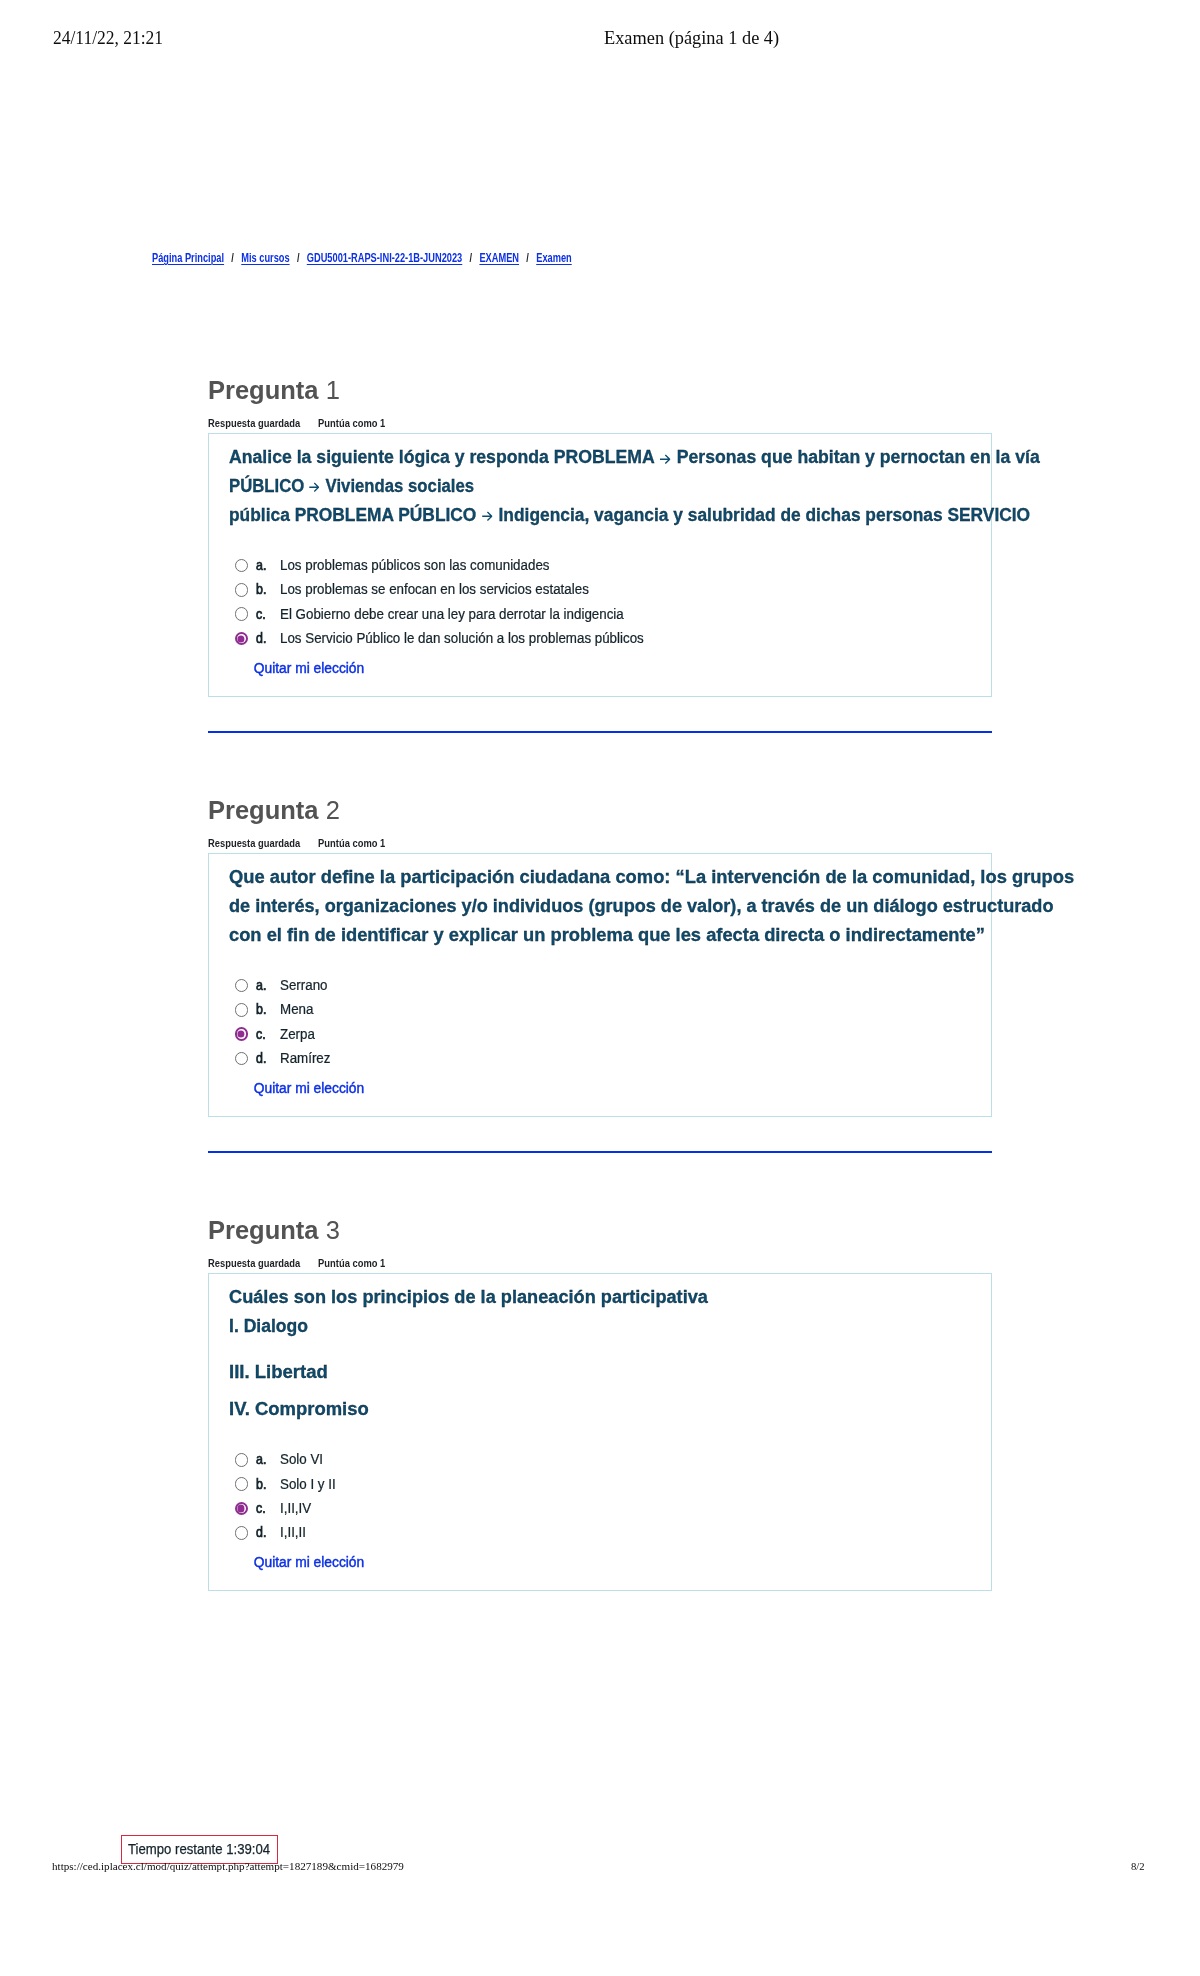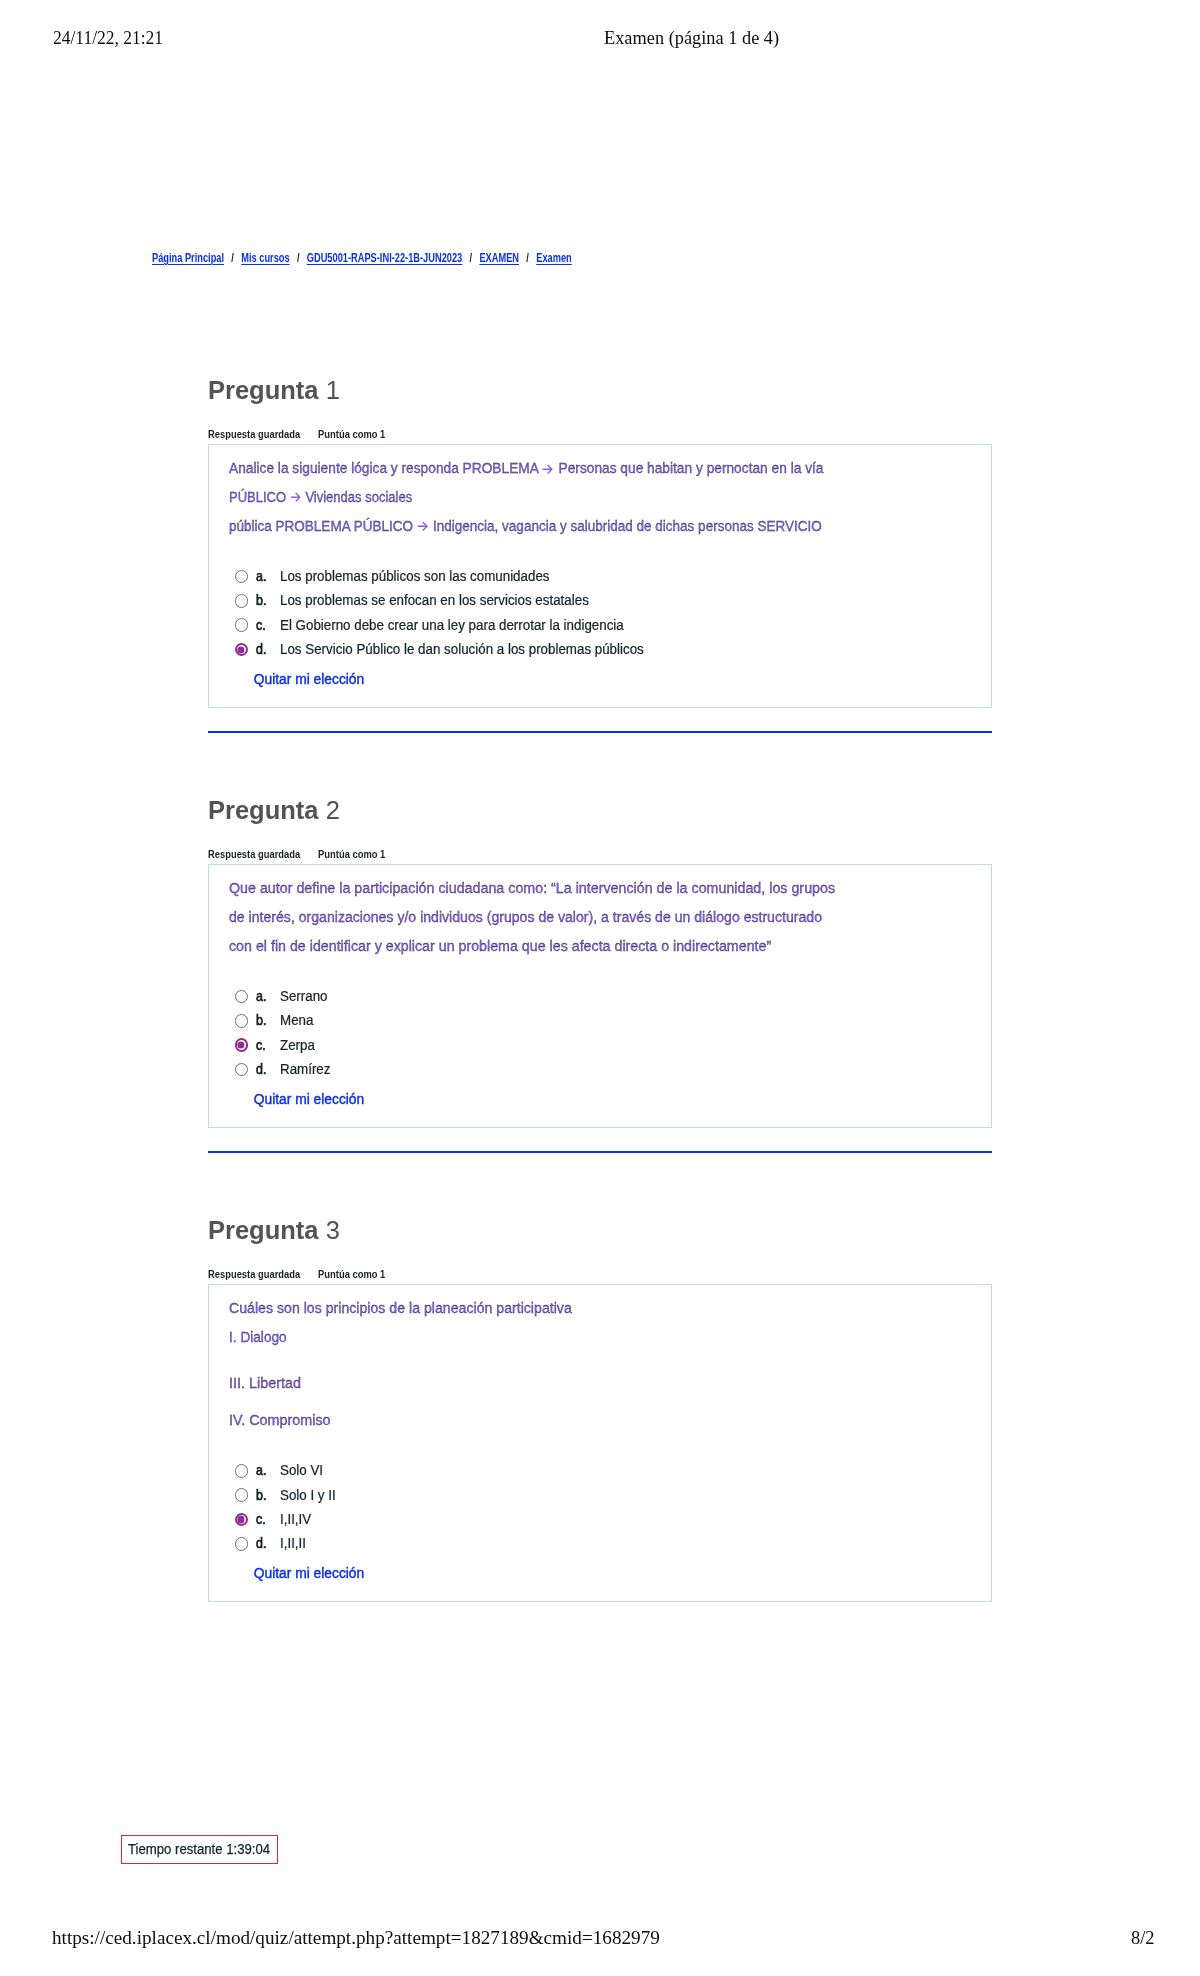--- a/index.html
+++ b/index.html
@@ -11,21 +11,21 @@
        filter:opacity(100%);}
 
   .fitline{display:inline-block;white-space:nowrap;transform-origin:0 50%;}
   .arw{display:inline-block;width:11.2px;height:10.6px;vertical-align:-0.9px;margin:0 1.6px 0 0.2px;}
   .arw svg{display:block;width:11.2px;height:10.6px;shape-rendering:geometricPrecision;}
 
   
   .print-hdr,.print-ftr{position:absolute;left:0;width:1200px;
        font-family:"Liberation Serif",serif;color:#0d0d0d;}
   .print-hdr{top:28px;height:20px;font-size:19px;line-height:20px;text-align:right;}
-  .print-ftr{top:1928px;height:20px;font-size:19px;line-height:20px;}
+  .print-ftr{top:1856px;height:20px;font-size:11px;line-height:20px;}
   .print-hdr>div,.print-ftr>div{position:absolute;top:0;white-space:nowrap;
        display:inline-block;transform-origin:0 50%;}
   .ph-left{left:52.5px;}
   .ph-mid{left:603.8px;}
   .pf-left{left:51.6px;}
   .pf-right{left:1130.5px;}
 
   
   .breadcrumb{position:absolute;left:152px;top:249.5px;height:16px;
               font-size:12.2px;line-height:16px;white-space:nowrap;color:#1d2125;
@@ -33,28 +33,28 @@
   .breadcrumb a{color:#0c30e3;text-decoration:underline;text-decoration-thickness:1.1px;
                 text-underline-offset:2.2px;font-weight:700;}
   .breadcrumb .sep{color:#1d2125;padding:0 9.6px;display:inline-block;font-weight:700;
                 text-decoration:none;}
 
   
   .qwrap{position:absolute;left:208px;width:784px;}
   .qhead{position:relative;height:33px;}
   .qhead .fitline{font-size:25.5px;line-height:33px;color:#535353;font-weight:700;}
   .qhead .qnum{font-weight:400;}
-  .qinfo{position:relative;height:16px;margin-top:17px;}
+  .qinfo{position:relative;height:16px;margin-top:6px;}
   .qinfo .fitline{font-size:11px;line-height:16px;color:#1d2125;font-weight:700;}
   .qinfo .gap{display:inline-block;width:21px;}
 
   .qbox{border:1px solid #bcdee7;box-sizing:border-box;margin-top:4.9px;
         padding:0 20px 0 20px;position:relative;}
   .qtext{padding-top:8.9px;}
-  .qtext .tl{font-size:14px;line-height:28.7px;color:#8b5cf6;font-weight:400;height:28.7px;
+  .qtext .tl{font-size:18px;line-height:28.7px;color:#0c4a6e;font-weight:700;height:28.7px;
              -webkit-text-stroke:0.28px #14232b;}
   .qtext .para-gap{height:8.5px;}
 
   .answers{padding-top:24.6px;padding-bottom:15.6px;}
   .ans{position:relative;height:24.3px;}
   .rad{position:absolute;left:5.5px;top:4.8px;width:13.6px;height:13.6px;border-radius:50%;
        box-sizing:border-box;border:1.45px solid #6f6f6f;background:#fff;}
   .rad.sel{border:2.1px solid #8f2d91;}
   .rad.sel::after{content:"";position:absolute;left:50%;top:50%;
        transform:translate(-50%,-50%);width:7.2px;height:7.2px;border-radius:50%;background:#8f2d91;}

